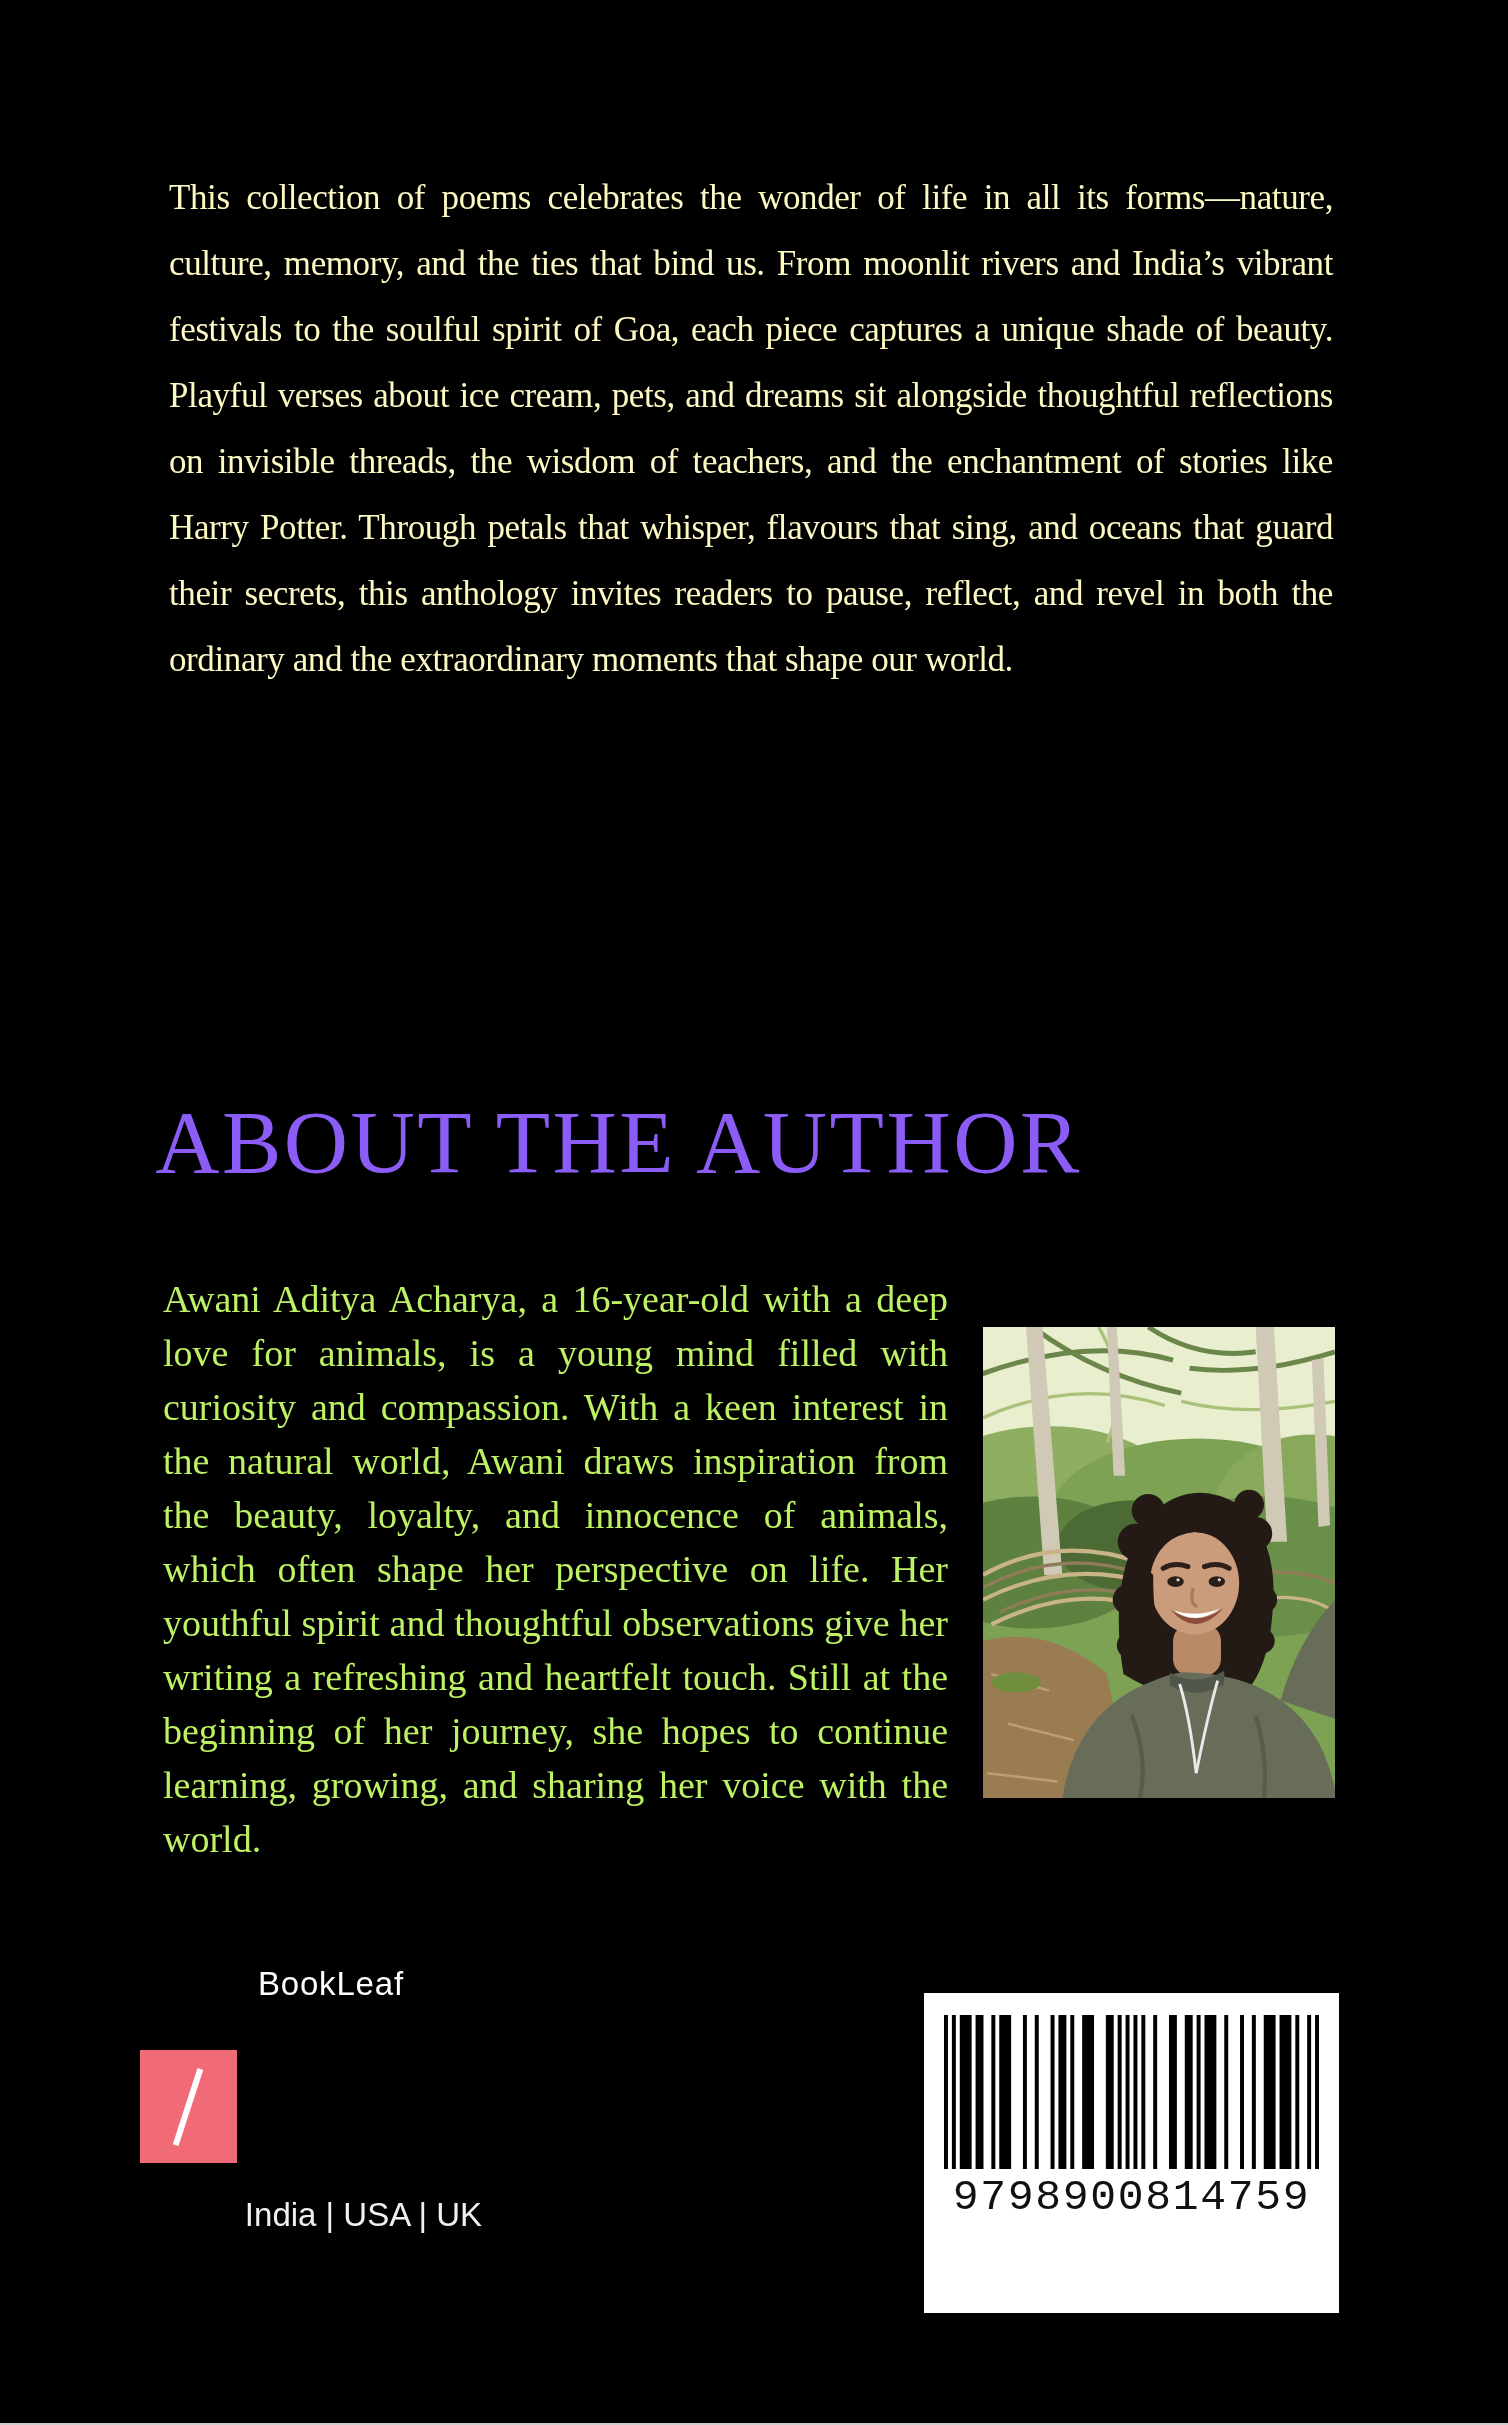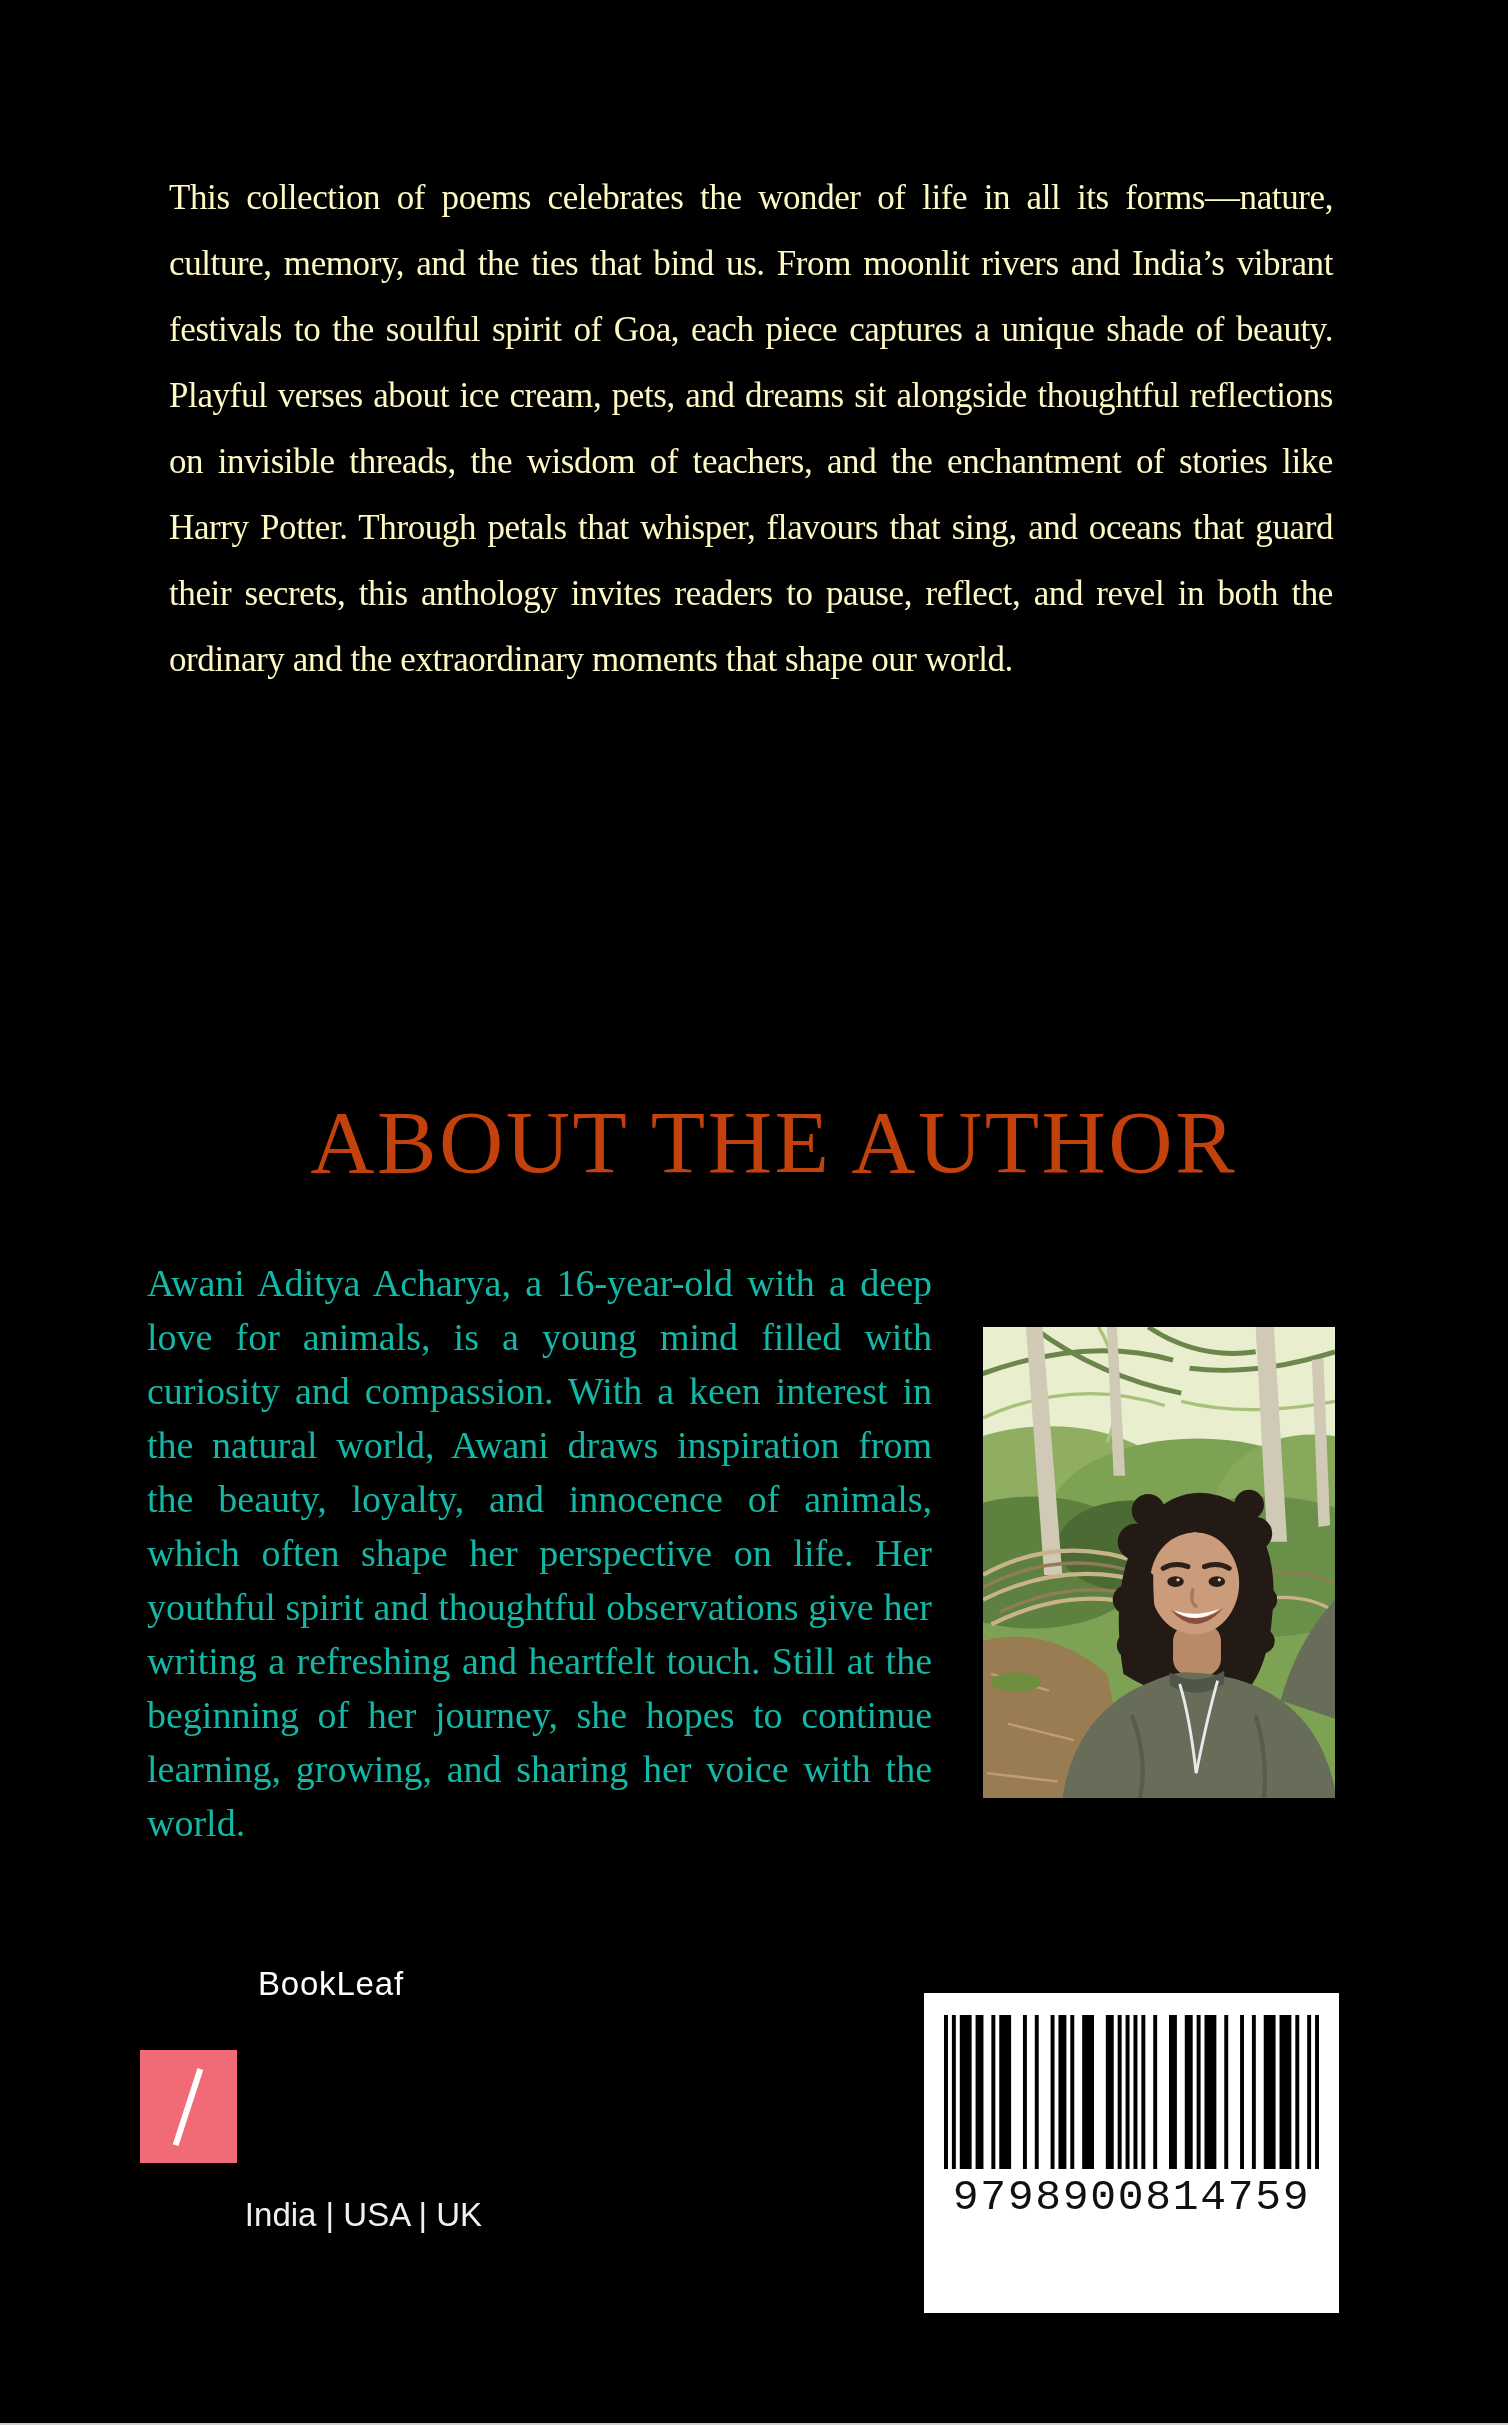--- a/index.html
+++ b/index.html
@@ -9,26 +9,26 @@
     overflow:hidden;color:#ffffff;
     font-family:"Liberation Serif","DejaVu Serif",serif;
   }
   .synopsis{
     position:absolute;left:169px;top:165px;width:1164px;margin:0;
     font-size:35px;line-height:66px;letter-spacing:-0.4px;
     text-align:justify;color:#fef9c3;
   }
   .about-heading{
     position:absolute;left:0;top:1089px;width:1237px;margin:0;
-    text-align:right;font-weight:400;font-size:89px;line-height:107px;
-    letter-spacing:2.5px;color:#c2410c;
+    text-align:center;font-weight:400;font-size:89px;line-height:107px;
+    letter-spacing:2.5px;color:#8b5cf6;
   }
   .bio{
-    position:absolute;left:147px;top:1256px;width:785px;margin:0;
-    font-size:38px;line-height:54px;text-align:justify;color:#14b8a6;
+    position:absolute;left:147px;top:1256px;width:785px;margin:16px;
+    font-size:38px;line-height:54px;text-align:justify;color:#bef264;
   }
   .photo{
     position:absolute;left:983px;top:1327px;width:352px;height:471px;
     overflow:hidden;background:#7da253;
   }
   .photo svg{display:block;}
   .logo-mark{
     position:absolute;left:140px;top:2050px;width:97px;height:113px;
     background:#f06b76;
   }

